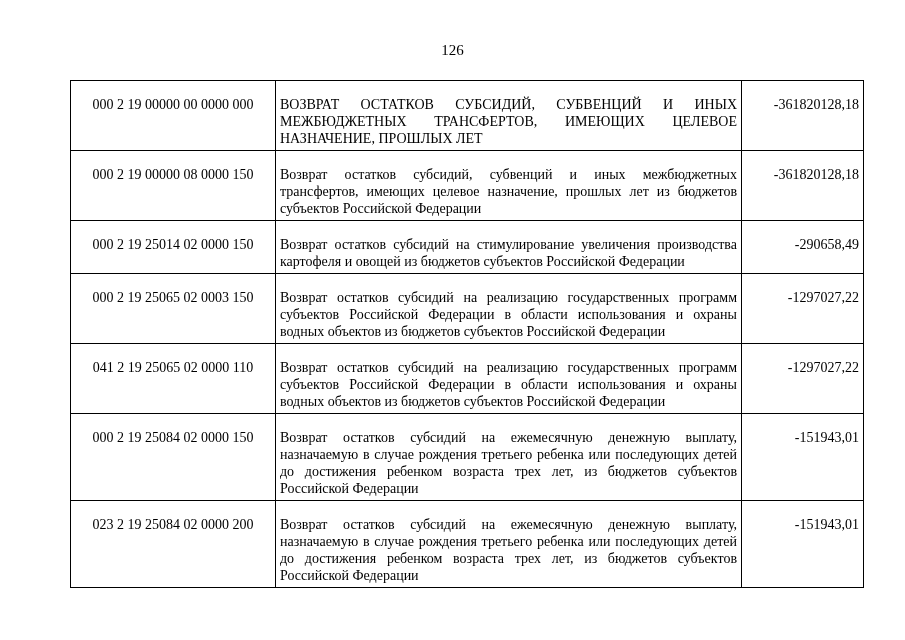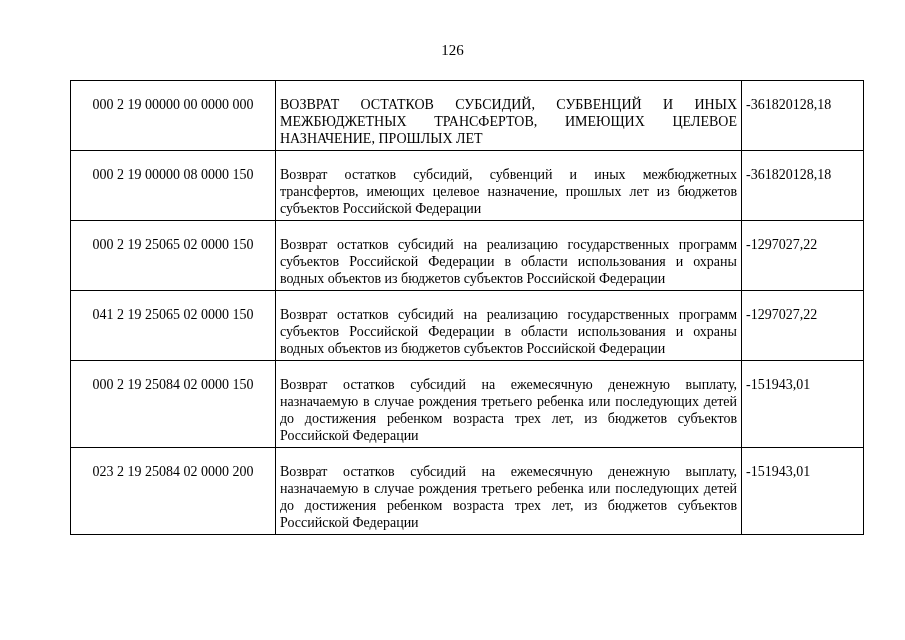--- a/index.html
+++ b/index.html
@@ -44,21 +44,21 @@
   td.code {
     text-align: center;
     white-space: nowrap;
   }
   td.desc {
     text-align: justify;
     padding-left: 6px;
     padding-right: 6px;
   }
   td.amount {
-    text-align: left;
+    text-align: right;
     white-space: nowrap;
   }
   tr.r3 { height: 51px; }
   tr.r4 { height: 70px; }
 </style>
 </head>
 <body>
 
 <div class="page">
 
@@ -75,26 +75,31 @@
         <td class="code">000 2 19 00000 00 0000 000</td>
         <td class="desc">ВОЗВРАТ ОСТАТКОВ СУБСИДИЙ, СУБВЕНЦИЙ И ИНЫХ МЕЖБЮДЖЕТНЫХ ТРАНСФЕРТОВ, ИМЕЮЩИХ ЦЕЛЕВОЕ НАЗНАЧЕНИЕ, ПРОШЛЫХ ЛЕТ</td>
         <td class="amount">-361820128,18</td>
       </tr>
       <tr class="r3">
         <td class="code">000 2 19 00000 08 0000 150</td>
         <td class="desc">Возврат остатков субсидий, субвенций и иных межбюджетных трансфертов, имеющих целевое назначение, прошлых лет из бюджетов субъектов Российской Федерации</td>
         <td class="amount">-361820128,18</td>
       </tr>
       <tr class="r3">
-        <td class="code">000 2 19 25065 02 0000 150</td>
+        <td class="code">000 2 19 25014 02 0000 150</td>
+        <td class="desc">Возврат остатков субсидий на стимулирование увеличения производства картофеля и овощей из бюджетов субъектов Российской Федерации</td>
+        <td class="amount">-290658,49</td>
+      </tr>
+      <tr class="r3">
+        <td class="code">000 2 19 25065 02 0003 150</td>
         <td class="desc">Возврат остатков субсидий на реализацию государственных программ субъектов Российской Федерации в области использования и охраны водных объектов из бюджетов субъектов Российской Федерации</td>
         <td class="amount">-1297027,22</td>
       </tr>
       <tr class="r3">
-        <td class="code">041 2 19 25065 02 0000 150</td>
+        <td class="code">041 2 19 25065 02 0000 110</td>
         <td class="desc">Возврат остатков субсидий на реализацию государственных программ субъектов Российской Федерации в области использования и охраны водных объектов из бюджетов субъектов Российской Федерации</td>
         <td class="amount">-1297027,22</td>
       </tr>
       <tr class="r4">
         <td class="code">000 2 19 25084 02 0000 150</td>
         <td class="desc">Возврат остатков субсидий на ежемесячную денежную выплату, назначаемую в случае рождения третьего ребенка или последующих детей до достижения ребенком возраста трех лет, из бюджетов субъектов Российской Федерации</td>
         <td class="amount">-151943,01</td>
       </tr>
       <tr class="r4">
         <td class="code">023 2 19 25084 02 0000 200</td>

